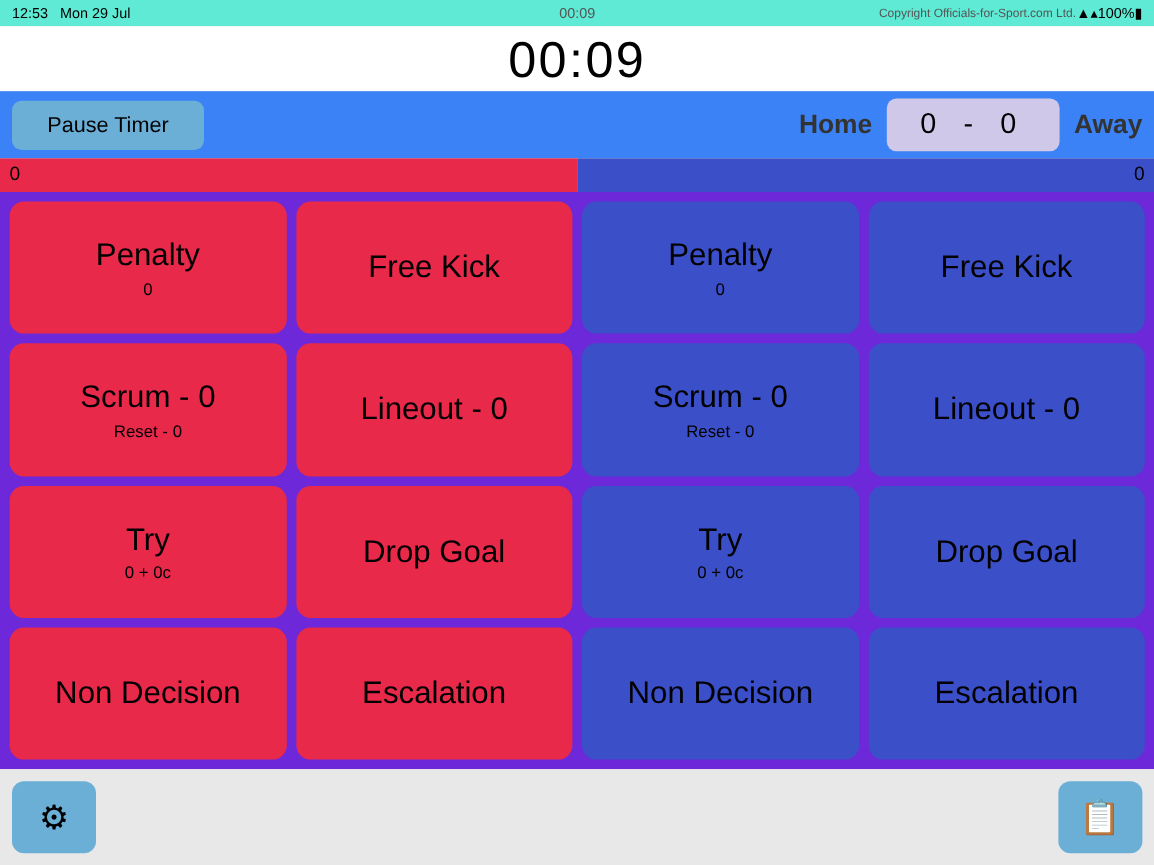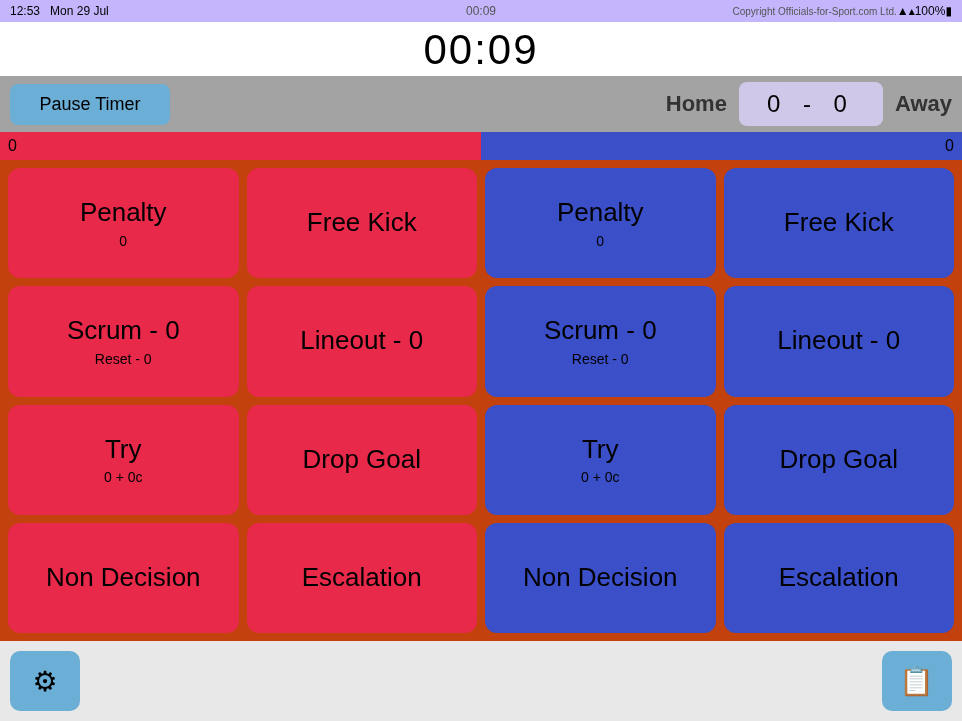--- a/index.html
+++ b/index.html
@@ -11,21 +11,21 @@
       overflow: hidden;
       position: relative;
     }
 
     
     #status-bar {
       display: flex;
       justify-content: space-between;
       align-items: center;
       padding: 2px 10px;
-      background: #c4b5fd;
+      background: #5eead4;
       height: 22px;
       font-size: 12px;
     }
     #status-left { display: flex; gap: 10px; }
     #status-center { position: absolute; left: 50%; transform: translateX(-50%); font-size: 12px; color: #555; }
     #status-right { display: flex; align-items: center; gap: 0; font-size: 12px; }
 
     
     #app {
       width: 962px;
@@ -47,21 +47,21 @@
       letter-spacing: 2px;
       color: #000;
     }
 
     
     #controls-row {
       display: flex;
       align-items: center;
       justify-content: space-between;
       padding: 6px 10px;
-      background: #a3a3a3;
+      background: #3b82f6;
     }
     .ctrl-btn {
       background: #6baed6;
       border: none;
       border-radius: 8px;
       padding: 10px 24px;
       font-size: 18px;
       color: #000;
       cursor: pointer;
       min-width: 160px;
@@ -105,21 +105,21 @@
       justify-content: flex-end;
       padding-right: 8px;
       color: #000;
       font-size: 16px;
     }
 
     
     #grid-container {
       flex: 1;
       padding: 8px;
-      background: #c2410c;
+      background: #6d28d9;
     }
     #grid {
       display: grid;
       grid-template-columns: 1fr 1fr 1fr 1fr;
       grid-template-rows: repeat(4, 1fr);
       gap: 8px;
       height: 100%;
     }
 
     .grid-btn {

